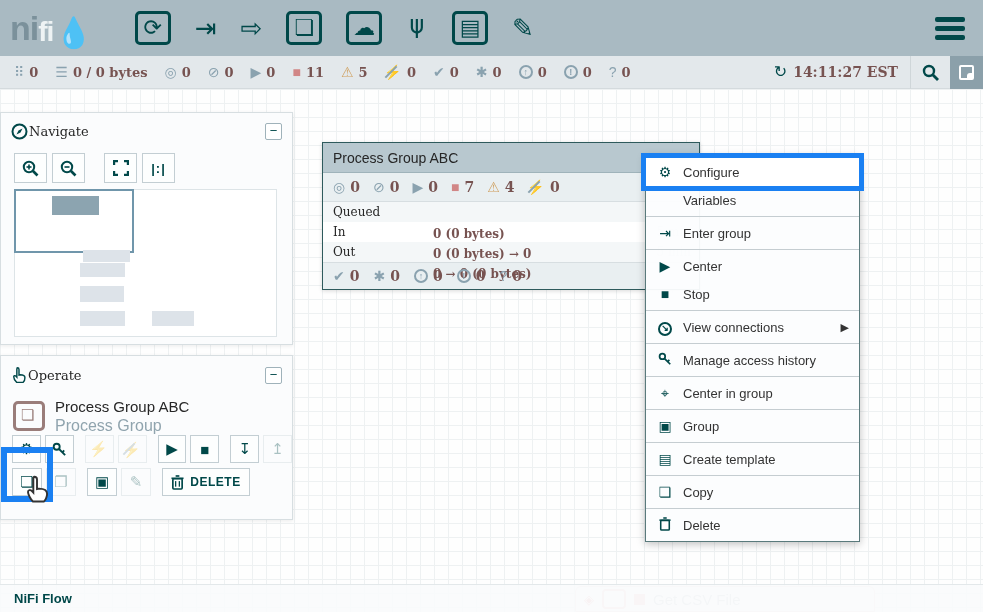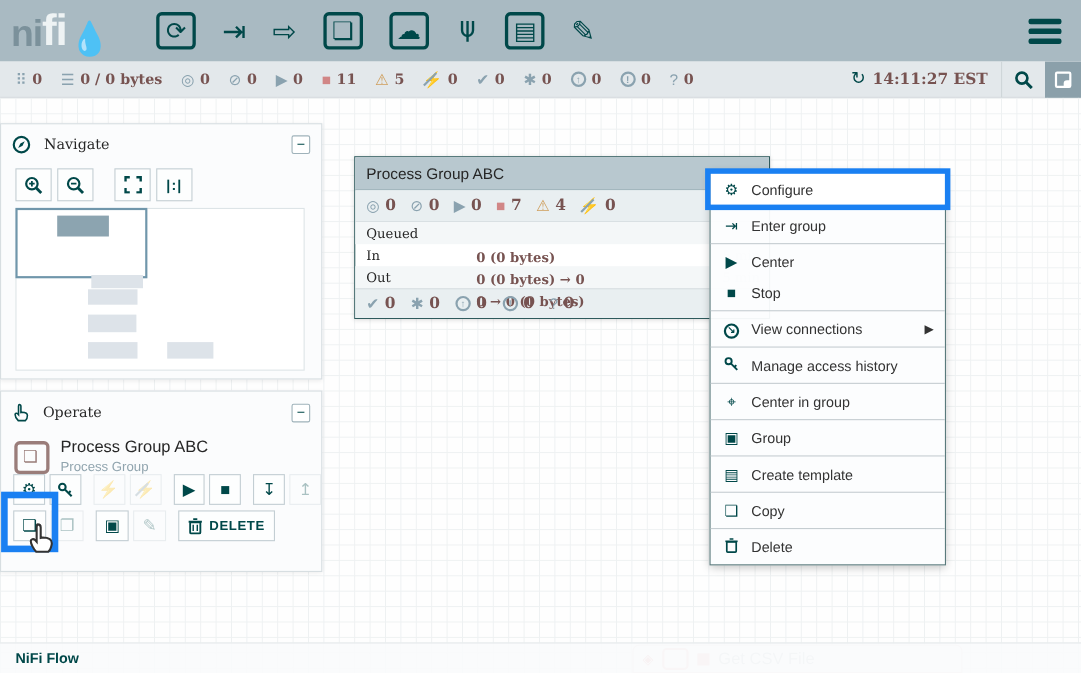--- a/index.html
+++ b/index.html
@@ -5,21 +5,21 @@
   * { margin:0; padding:0; box-sizing:border-box; }
   html,body { width:983px; height:612px; overflow:hidden;
     font-family:"Liberation Sans", sans-serif; background:#fff; }
   .serif { font-family:"DejaVu Serif", serif; }
 
   
   .toolbar { position:absolute; left:0; top:0; width:983px; height:56px;
     background:var(--toolbar-bg); display:flex; align-items:center; }
   .logo { display:flex; align-items:flex-end; margin:0 14px 0 10px; user-select:none; }
   .logo .ni { font-size:34px; font-weight:bold; color:#7b919b; letter-spacing:-1px; }
-  .logo .fi { font-size:40px; font-weight:bold; color:#eef3f4; letter-spacing:-1px; }
+  .logo .fi { font-size:28px; font-weight:bold; color:#eef3f4; letter-spacing:-1px; }
   .logo .drop { font-size:30px; color:#57707b; margin-left:2px; line-height:1; }
   .tb-icons { display:flex; align-items:center; gap:24px; margin-left:28px; }
   .tb-icon { color:var(--teal); font-size:26px; line-height:1; cursor:grab; text-align:center; }
   .tb-icon.boxed { border:3px solid var(--teal); border-radius:5px; width:36px; height:34px;
     font-size:22px; display:flex; align-items:center; justify-content:center; }
   .funnel { display:inline-block; transform:rotate(180deg); }
   .hamburger { margin-left:auto; margin-right:18px; cursor:pointer; }
   .hamburger div { width:30px; height:5px; background:var(--teal); border-radius:2px; margin:4px 0; }
 
   
@@ -50,21 +50,21 @@
 
   
   .canvas { position:absolute; left:0; top:89px; width:983px; height:523px; background:#fefefe;
     background-image:linear-gradient(#eef1f2 1px, transparent 1px),
                      linear-gradient(90deg,#eef1f2 1px, transparent 1px);
     background-size:14px 14px; }
 
   
   .panel { position:absolute; background:#fbfcfd; border:1px solid #d7dee1;
     box-shadow:0 1px 4px rgba(0,0,0,.08); }
-  .panel-head { display:flex; align-items:center; gap:12px; padding:10px 10px 8px 10px; }
+  .panel-head { display:flex; align-items:center; gap:1px; padding:10px 10px 8px 10px; }
   .panel-title { font-family:"DejaVu Serif", serif; font-size:13px; color:#262626; }
   .collapse { margin-left:auto; width:17px; height:17px; border:1px solid #9fb2ba; border-radius:2px;
     color:var(--teal); font-size:13px; line-height:14px; text-align:center; cursor:pointer; background:#fff; }
   .nav-panel { left:0; top:112px; width:293px; height:233px; }
   .nav-btns { display:flex; gap:5px; padding:5px 10px 8px 13px; }
   .sq-btn { width:33px; height:30px; background:#fdfefe; border:1px solid #c3ced3; display:flex;
     align-items:center; justify-content:center; color:var(--teal); cursor:pointer; }
   .sq-btn.gap { margin-left:14px; }
   .oneone { font-weight:bold; font-size:13px; letter-spacing:1px; }
   .minimap { position:absolute; left:13px; top:76px; width:263px; height:148px; background:#fff;
@@ -72,21 +72,21 @@
   .mm-view { position:absolute; left:-1px; top:-1px; width:120px; height:64px;
     border:2px solid #7096ab; background:#fff; cursor:move; }
   .mm-rect { position:absolute; background:#dde3e9; }
   .mm-rect.dark { background:#8ca4b0; }
 
   .op-panel { left:0; top:355px; width:293px; height:165px; }
   .op-comp { display:flex; align-items:flex-start; gap:10px; padding:6px 10px 0 12px; }
   .pg-icon { width:32px; height:30px; border:3px solid #9a7d7a; border-radius:5px; position:relative; margin-top:3px; }
   .pg-icon::before { content:"❏"; color:#9a7d7a; font-size:15px; position:absolute; left:5px; top:2px; }
   .op-name { font-size:15px; color:#262626; }
-  .op-type { font-size:12px; color:#90a4ae; margin-top:2px; }
+  .op-type { font-size:16px; color:#90a4ae; margin-top:2px; }
   .op-id { font-family:"DejaVu Serif", serif; font-size:12px; color:var(--stat-text);
     padding:8px 0 6px 10px; white-space:nowrap; }
   .op-row { display:flex; gap:4px; padding-left:11px; margin-bottom:5px; }
   .op-btn { width:30px; height:28px; background:#fdfefe; border:1px solid #c3ced3; display:flex;
     align-items:center; justify-content:center; color:var(--teal); font-size:15px; cursor:pointer; }
   .op-btn.disabled { opacity:.32; cursor:default; }
   .op-btn.pair-gap { margin-left:7px; }
   .delete-btn { width:88px; height:28px; background:#fdfefe; border:1px solid #c3ced3; display:flex;
     align-items:center; justify-content:center; gap:6px; color:var(--teal); font-size:12px;
     font-weight:bold; letter-spacing:.5px; cursor:pointer; margin-left:7px; }
@@ -421,20 +421,24 @@
   <svg class="cursor-hand" width="28" height="30" viewBox="0 0 20 22">
     <path d="M8 2c1.2 0 2 .9 2 2v7l1.4-.3c3.6 0 6 1.2 6 3.8 0 .5-.5 4.5-2.3 5.7H7c-1.8-1.8-3.6-5.3-3.6-7 0-1.4 1.8-1.9 2.9-.7l1 1.1V4c0-1.2.5-2 .7-2z" fill="#fff" stroke="#333" stroke-width="1.4"></path>
   </svg>
 </div>
 
 <div class="ctx">
   <div class="ctx-item highlight">
     <span class="mi">⚙</span>
     <span>Configure</span>
   </div>
+  <div class="ctx-item">
+    <span class="mi"></span>
+    <span>Variables</span>
+  </div>
   <div class="ctx-sep"></div>
   <div class="ctx-item">
     <span class="mi">⇥</span>
     <span>Enter group</span>
   </div>
   <div class="ctx-sep"></div>
   <div class="ctx-item">
     <span class="mi">▶</span>
     <span>Center</span>
   </div>

